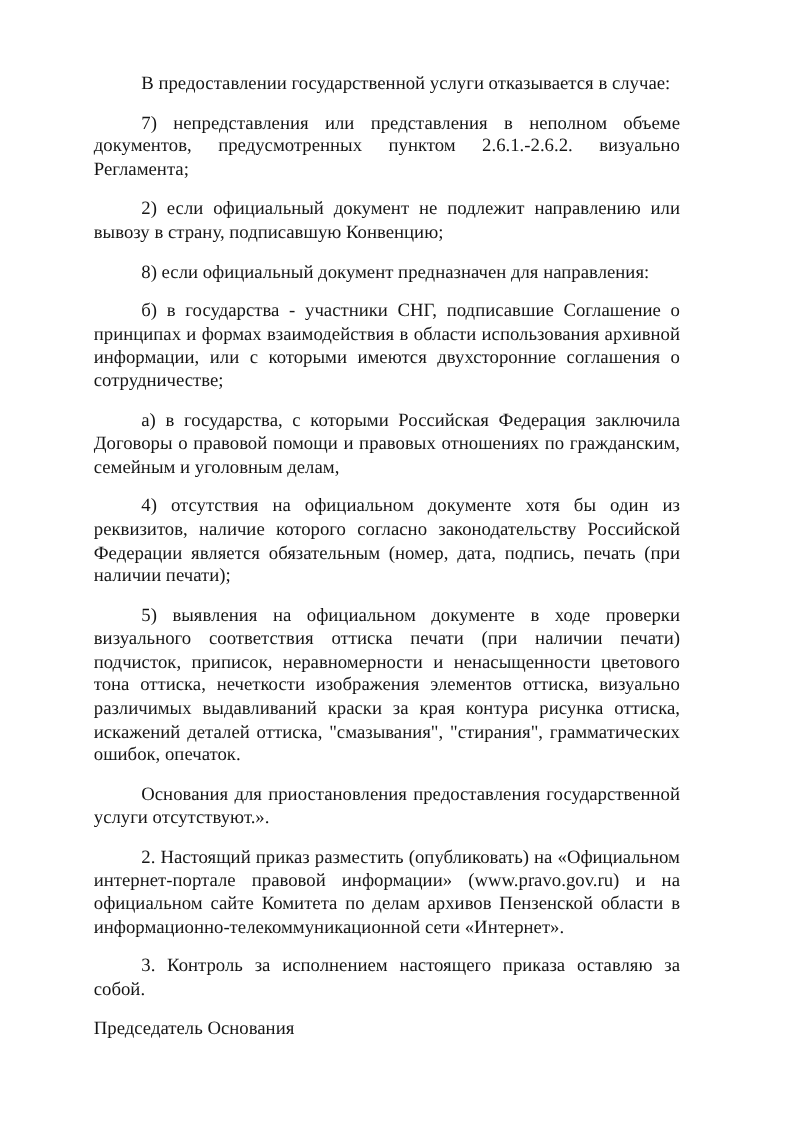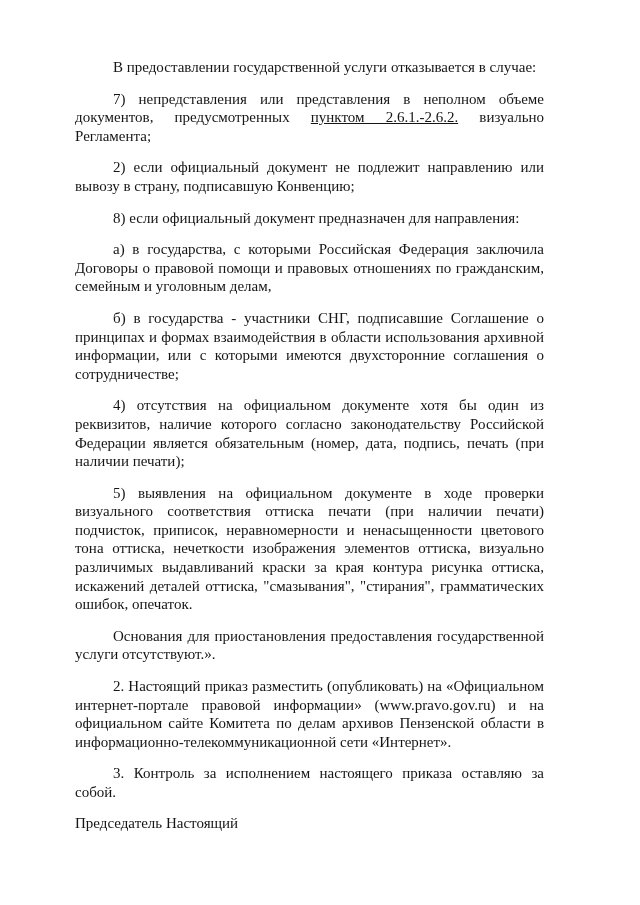--- a/index.html
+++ b/index.html
@@ -14,21 +14,21 @@
     position: relative;
     overflow: hidden;
   }
   .doc-body .para {
     margin: 0 0 13px 0;
     font-size: 15px;
     line-height: 1.24;
     text-align: justify;
     text-indent: 38px;
   }
-  .underlined { text-decoration: underline; }
+  .underlined { }
   .footer {
     margin-top: 10px;
     display: flex;
     align-items: center;
     justify-content: space-between;
     padding-right: 60px;
     font-size: 15px;
   }
   .sig-group {
     display: flex;
@@ -46,26 +46,26 @@
 </head>
 <body>
 
 <div class="page">
 
   <div class="doc-body">
       <p class="para"><span>В предоставлении государственной услуги отказывается в случае:</span></p>
       <p class="para"><span> 7) непредставления или представления в неполном объеме документов, предусмотренных </span><span class="underlined">пунктом 2.6.1.-2.6.2.</span><span> визуально Регламента;</span></p>
       <p class="para"><span>2) если официальный документ не подлежит направлению или вывозу в страну, подписавшую Конвенцию;</span></p>
       <p class="para"><span>8) если официальный документ предназначен для направления:</span></p>
+      <p class="para"><span>б) в государства - участники СНГ, подписавшие Соглашение о принципах и формах взаимодействия в области использования архивной информации, или с которыми имеются двухсторонние соглашения о сотрудничестве;</span></p>
       <p class="para"><span>а) в государства, с которыми Российская Федерация заключила Договоры о правовой помощи и правовых отношениях по гражданским, семейным и уголовным делам,</span></p>
-      <p class="para"><span>б) в государства - участники СНГ, подписавшие Соглашение о принципах и формах взаимодействия в области использования архивной информации, или с которыми имеются двухсторонние соглашения о сотрудничестве;</span></p>
       <p class="para"><span>4) отсутствия на официальном документе хотя бы один из реквизитов, наличие которого согласно законодательству Российской Федерации является обязательным (номер, дата, подпись, печать (при наличии печати);</span></p>
       <p class="para"><span>5) выявления на официальном документе в ходе проверки визуального соответствия оттиска печати (при наличии печати) подчисток, приписок, неравномерности и ненасыщенности цветового тона оттиска, нечеткости изображения элементов оттиска, визуально различимых выдавливаний краски за края контура рисунка оттиска, искажений деталей оттиска, "смазывания", "стирания", грамматических ошибок, опечаток.</span></p>
       <p class="para"><span>Основания для приостановления предоставления государственной услуги отсутствуют.».</span></p>
       <p class="para"><span>2. Настоящий приказ разместить (опубликовать) на «Официальном интернет-портале правовой информации» (</span><span>www.pravo.gov.ru</span><span>) и на официальном сайте Комитета по делам архивов Пензенской области в информационно-телекоммуникационной сети «Интернет».</span></p>
       <p class="para"><span>3. Контроль за исполнением настоящего приказа оставляю за собой.</span></p>
     </div>
 
   <div class="footer">
-    <span class="signer-title">Председатель Настоящий</span>
+    <span class="signer-title">Председатель Основания</span>
   </div>
 
 </div>
 
 </body></html>

